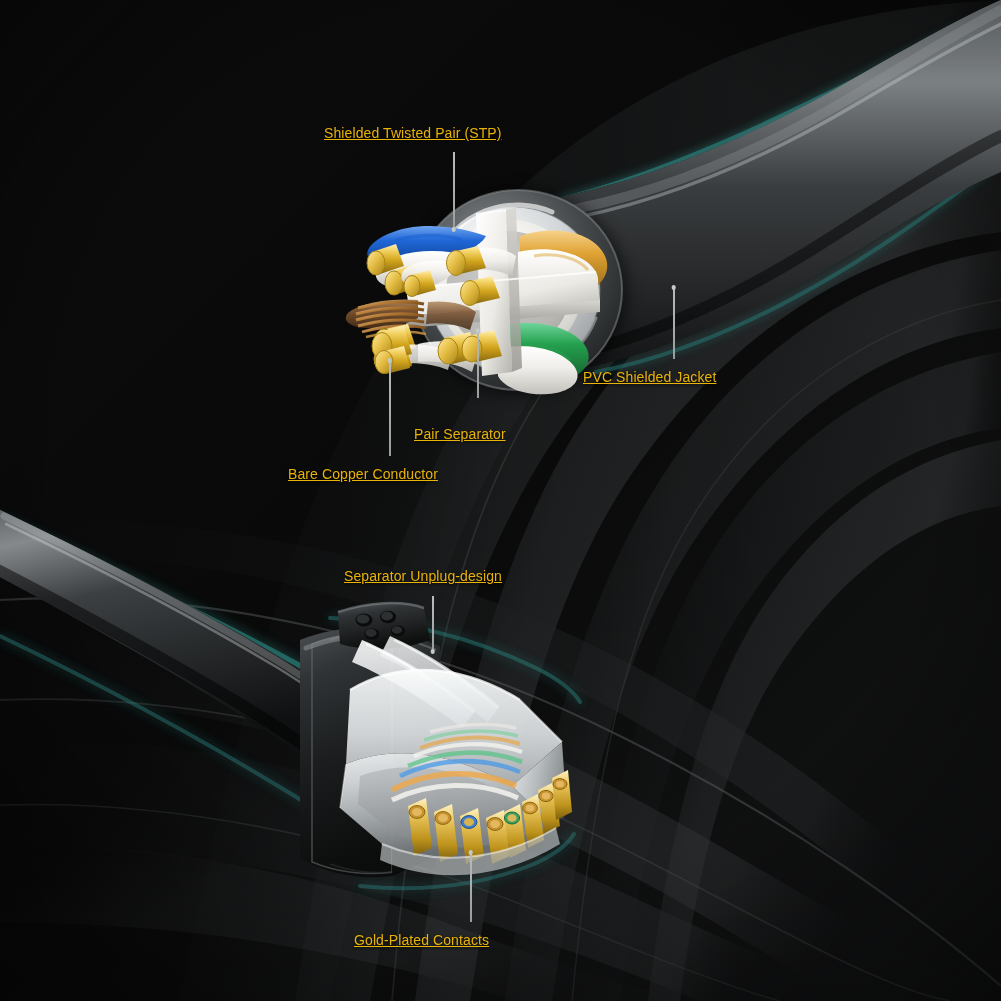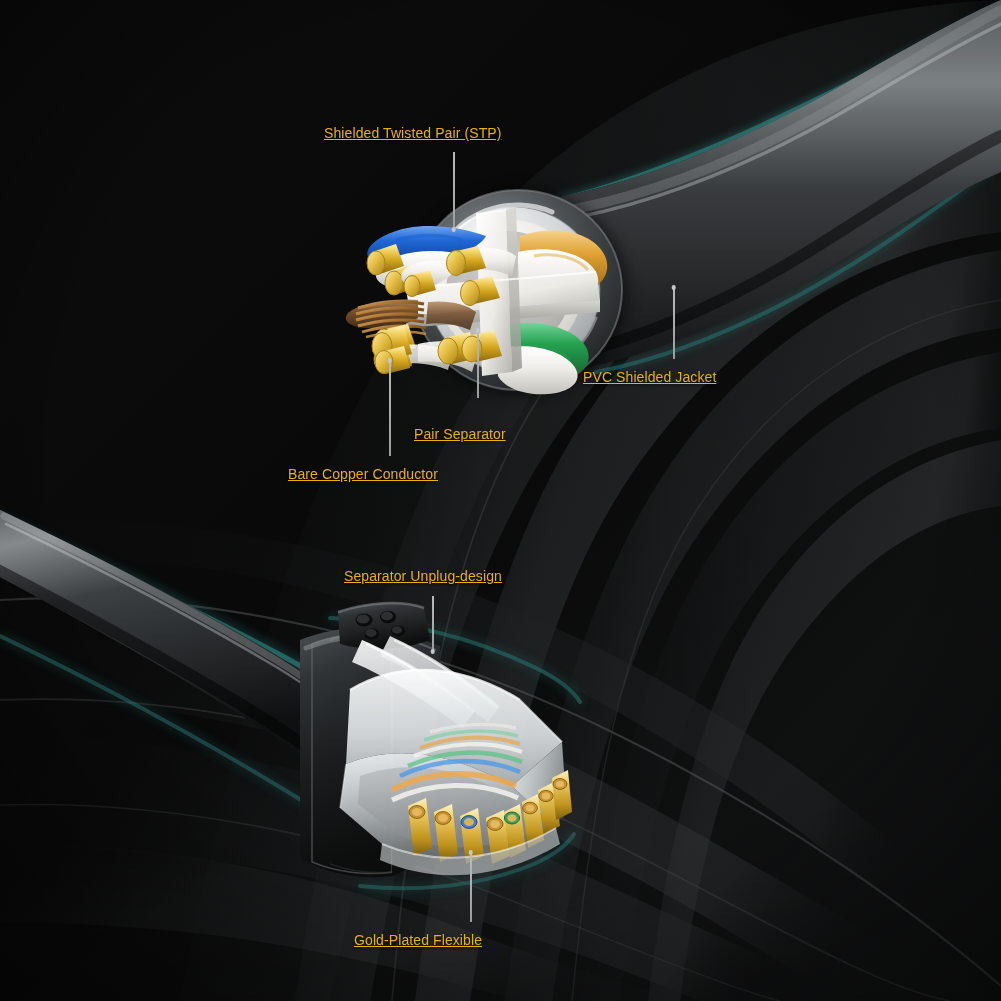--- a/index.html
+++ b/index.html
@@ -553,16 +553,16 @@
     <div class="leader dot-bottom" style="left:432px; top:596px; height:56px;"></div>
     <div class="leader dot-top" style="left:470px; top:852px; height:70px;"></div>
   </div>
 
   <div class="layer">
     <div class="callout" style="left:324px; top:125px;">Shielded Twisted Pair (STP)</div>
     <div class="callout" style="left:583px; top:369px;">PVC Shielded Jacket</div>
     <div class="callout" style="left:414px; top:426px;">Pair Separator</div>
     <div class="callout" style="left:282px; top:466px;margin-left:6px;">Bare Copper Conductor</div>
     <div class="callout" style="left:344px; top:568px;">Separator Unplug-design</div>
-    <div class="callout" style="left:354px; top:932px;">Gold-Plated Flexible</div>
+    <div class="callout" style="left:354px; top:932px;">Gold-Plated Contacts</div>
   </div>
 
 </div>
 
 </body></html>

